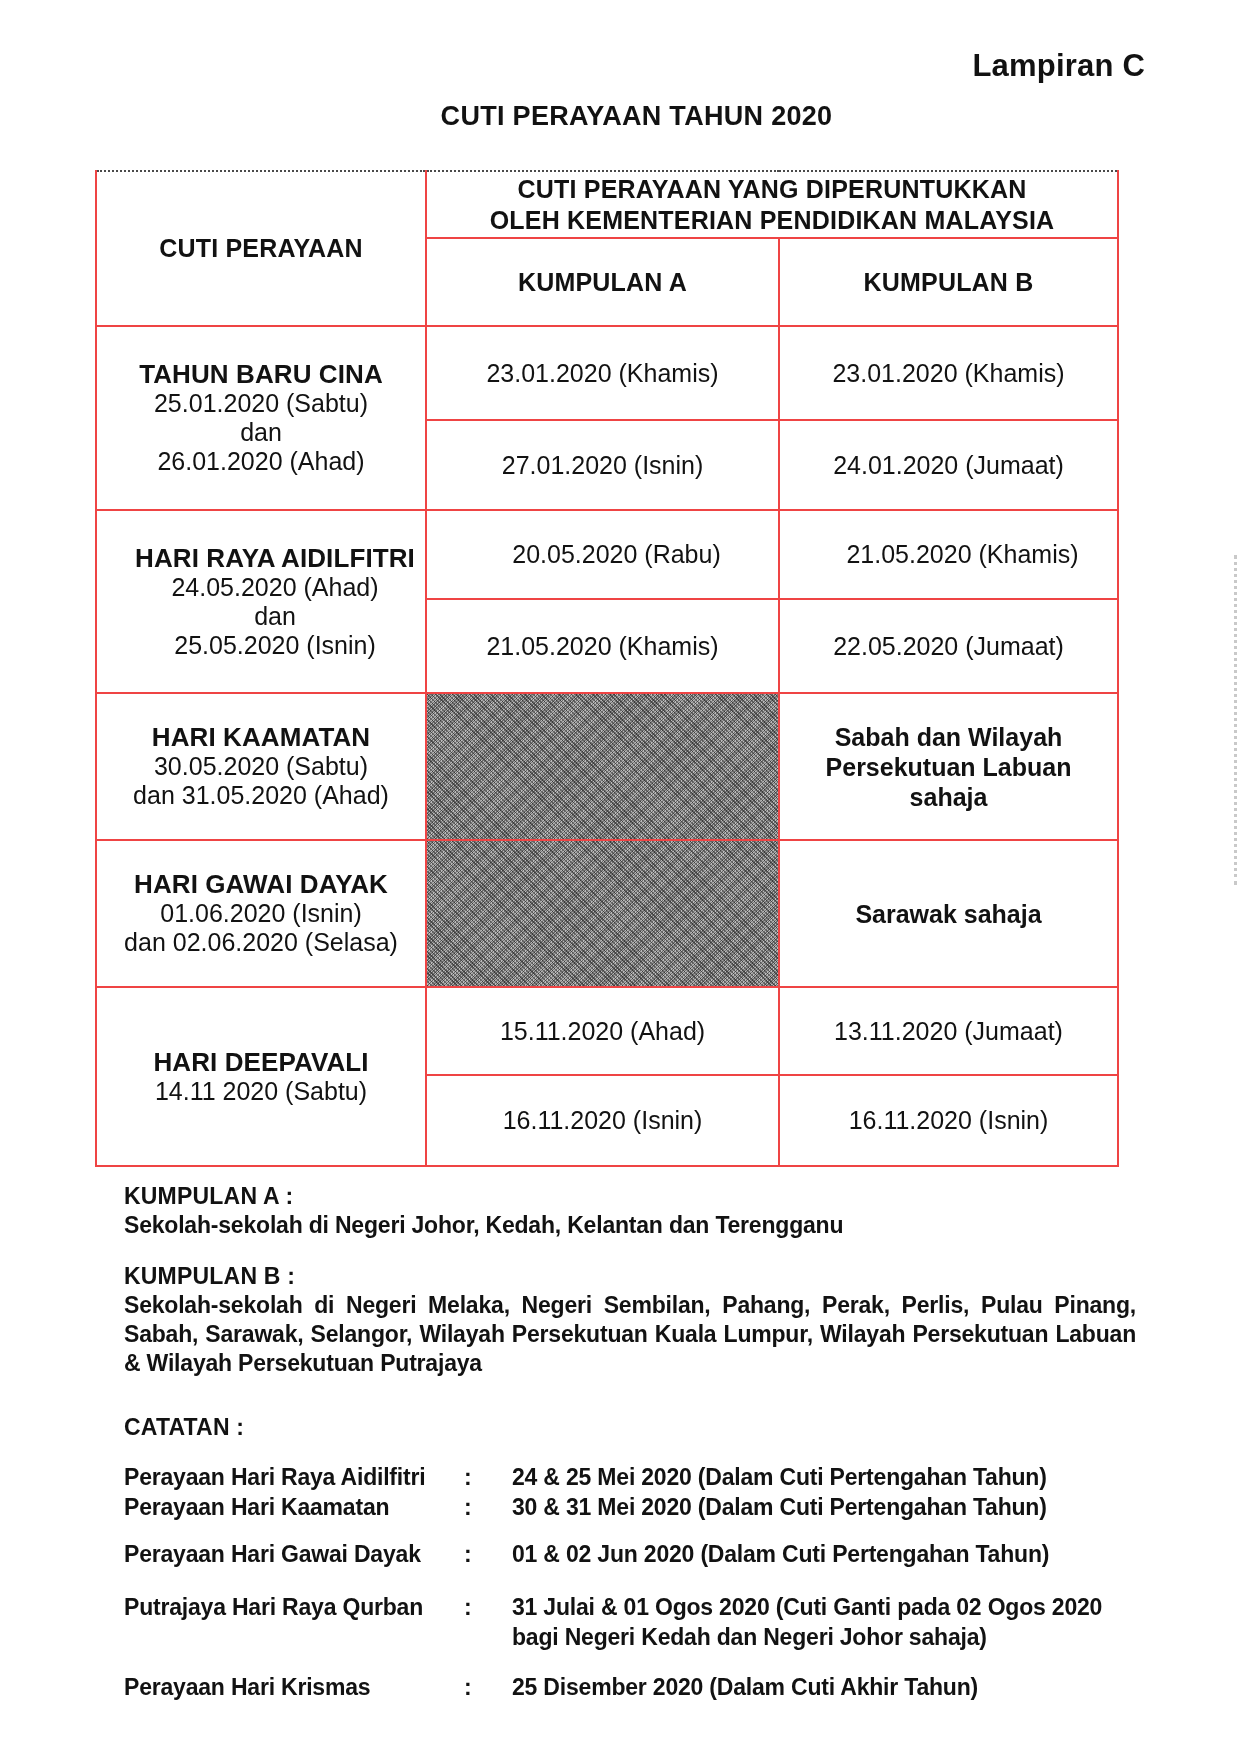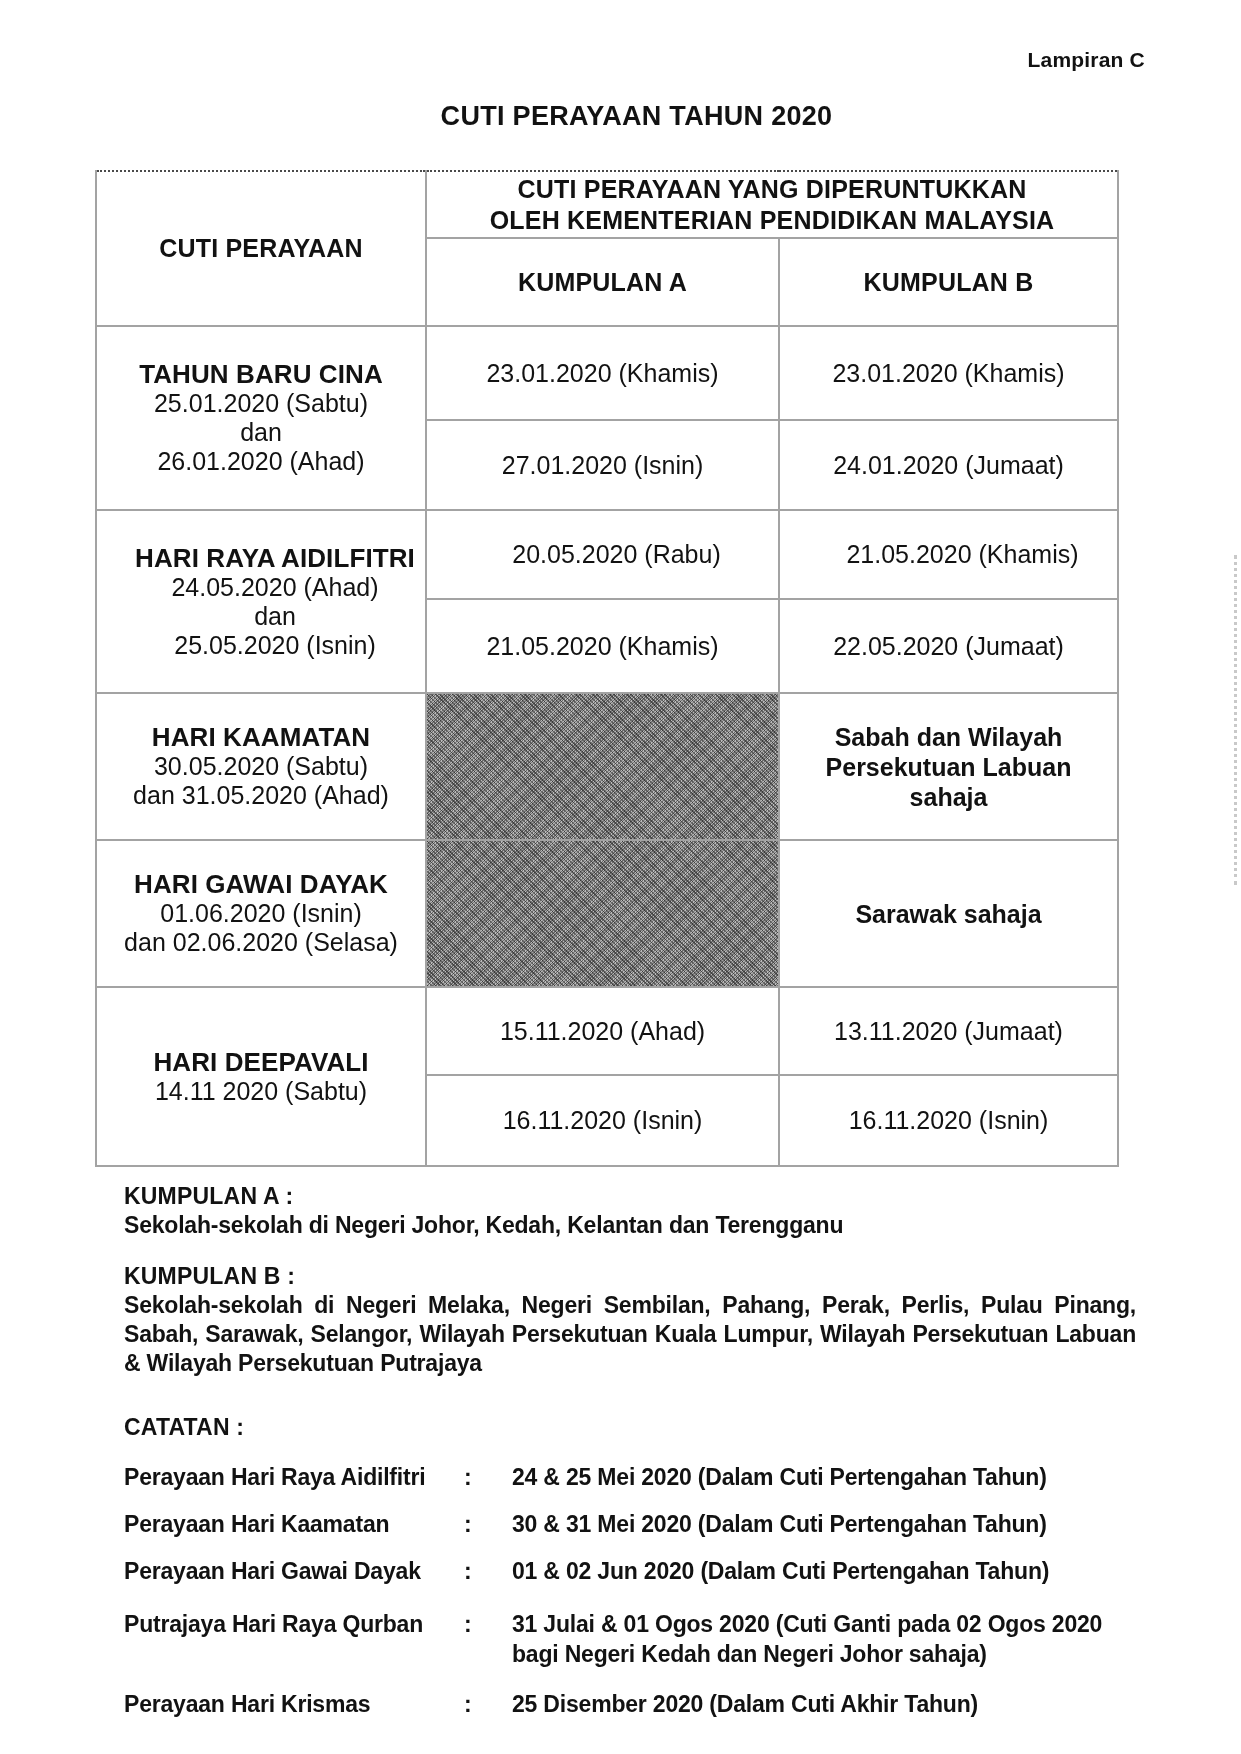--- a/index.html
+++ b/index.html
@@ -7,33 +7,33 @@
     position:relative;
     width:1241px;height:1754px;
     margin:0 auto;
     background:#ffffff;
     font-family:"Liberation Sans", sans-serif;
     color:#121212;
     overflow:hidden;
   }
   .lampiran{
     position:absolute;top:48px;right:96px;
-    font-size:21px;font-weight:bold;letter-spacing:.2px;
+    font-size:31px;font-weight:bold;letter-spacing:.2px;
   }
   .title{
     position:absolute;top:101px;left:0;width:1241px;
     text-align:center;padding-left:32px;box-sizing:border-box;
     font-size:27px;font-weight:bold;letter-spacing:.3px;
   }
   table.tbl{
     position:absolute;left:95px;top:170px;
     width:1022px;border-collapse:collapse;table-layout:fixed;
   }
   table.tbl td{
-    border:2px solid #a3a3a3;
+    border:2px solid #ef4444;
     vertical-align:middle;text-align:center;
     padding:0;
   }
   
   tr.r-head1 td{border-top:2px dotted #4a4a4a;}
   td.merged{border-bottom:2px solid #1c1c1c;height:65px;}
   tr.r-head2 td{border-bottom:2px dotted #555;height:86px;}
   td.c0head{border-bottom:2px dotted #555;}
   
   td.subdot{border-bottom:2px dotted #5a5a5a;}
@@ -61,21 +61,21 @@
   }
 
   .block{position:absolute;left:124px;width:1012px;font-weight:bold;}
   .bhead{font-size:23px;line-height:30px;letter-spacing:.2px;}
   .bbody{font-size:23px;line-height:29px;letter-spacing:-.2px;}
   .just{text-align:justify;}
   .catrow{
     display:grid;grid-template-columns:340px 48px auto;
     font-size:23px;font-weight:bold;line-height:30px;letter-spacing:-.2px;
   }
-  .mb19{margin-bottom:17px;} .mb17{margin-bottom:17px;} .mb23{margin-bottom:23px;} .mb20{margin-bottom:20px;}
+  .mb19{} .mb17{margin-bottom:17px;} .mb23{margin-bottom:23px;} .mb20{margin-bottom:20px;}
   .edge-dots{
     position:absolute;left:1234px;top:555px;height:330px;width:0;
     border-left:3px dotted #8a8a8a;opacity:.45;
   }
 </style>
 </head>
 <body>
 
 <div class="page">
 

